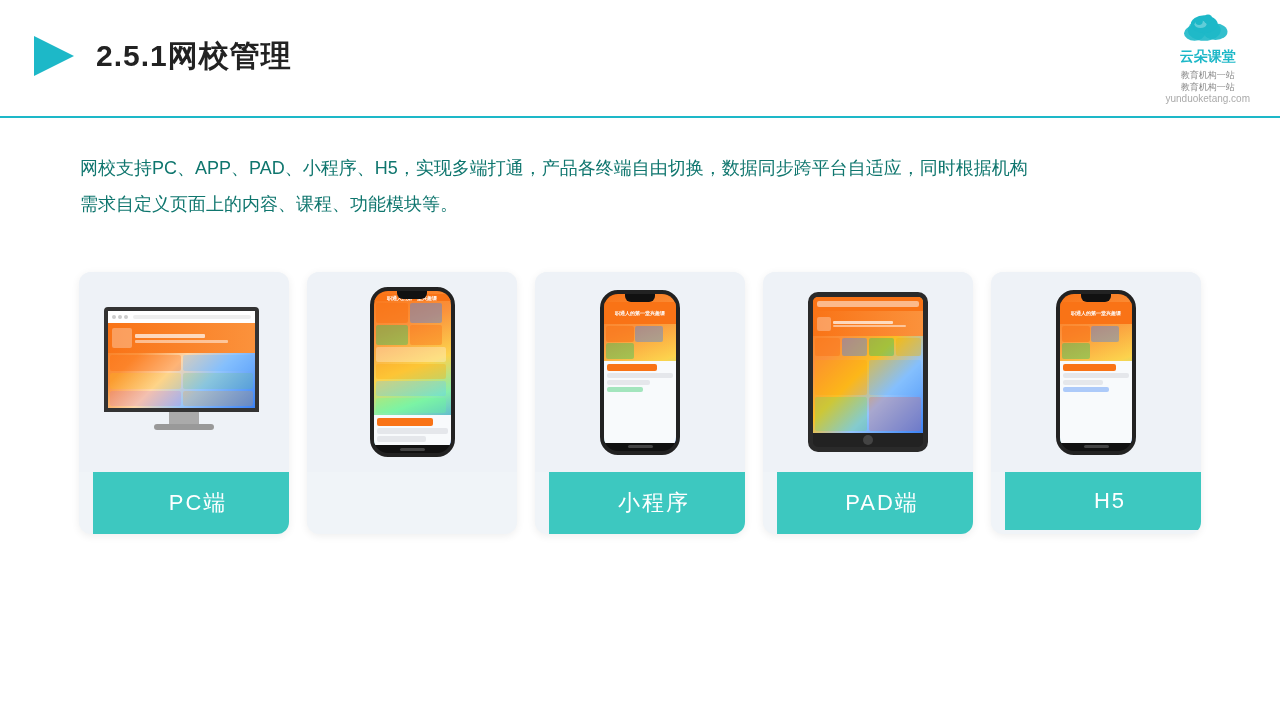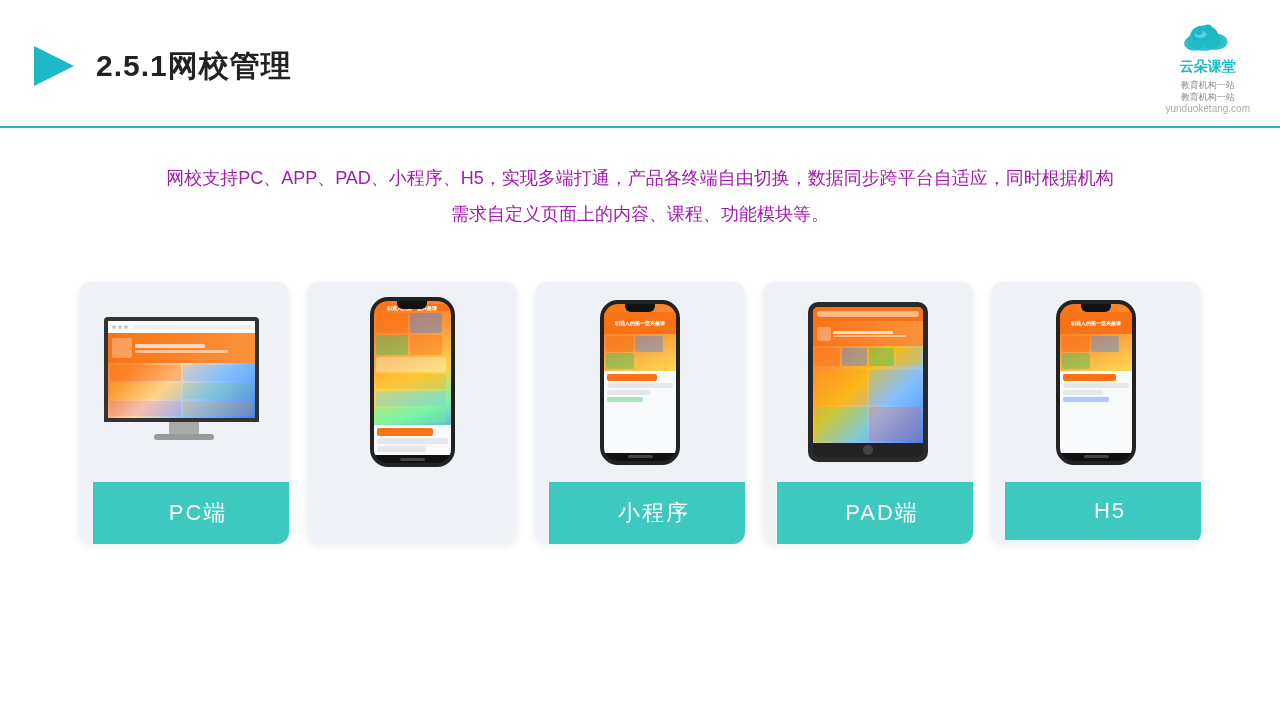--- a/index.html
+++ b/index.html
@@ -10,21 +10,21 @@
       font-family: 'Microsoft YaHei', '微软雅黑', sans-serif;
       overflow: hidden;
       position: relative;
     }
 
     
     .header {
       display: flex;
       align-items: center;
       justify-content: space-between;
-      padding: 18px 30px 12px 30px;
+      padding: 8px 30px 12px 30px;
       border-bottom: 2px solid #1db8c8;
     }
     .header-left {
       display: flex;
       align-items: center;
       gap: 18px;
     }
     .play-icon {
       width: 48px;
       height: 48px;
@@ -42,23 +42,22 @@
     }
     .logo-icon {
       width: 60px;
       height: 40px;
     }
 
     
     .description {
       padding: 32px 80px 20px 80px;
       font-size: 18px;
-      color: #a21caf;
+      color: #0f766e;
       line-height: 2;
-      text-align: center;
     }
 
     
     .cards-container {
       display: flex;
       justify-content: center;
       gap: 18px;
       padding: 20px 60px 30px 60px;
       margin-top: 10px;
     }

